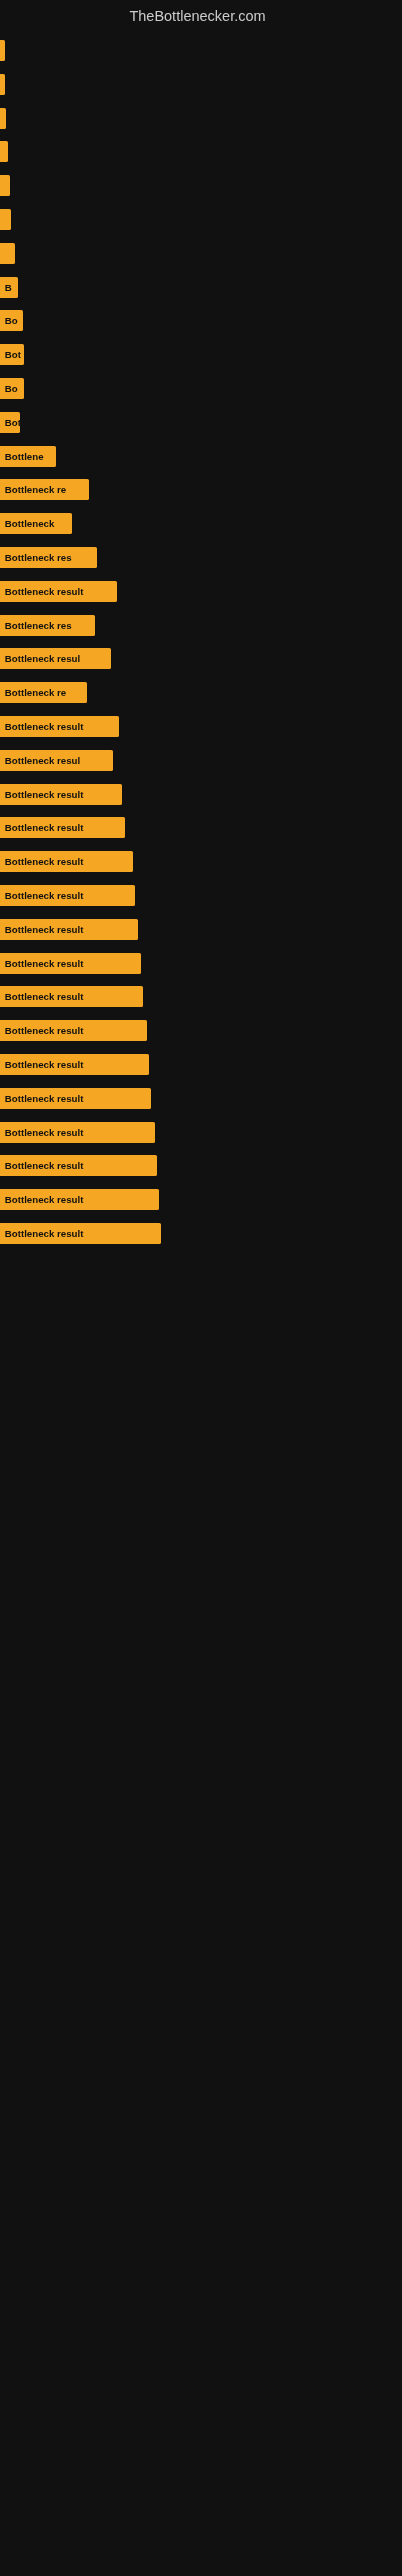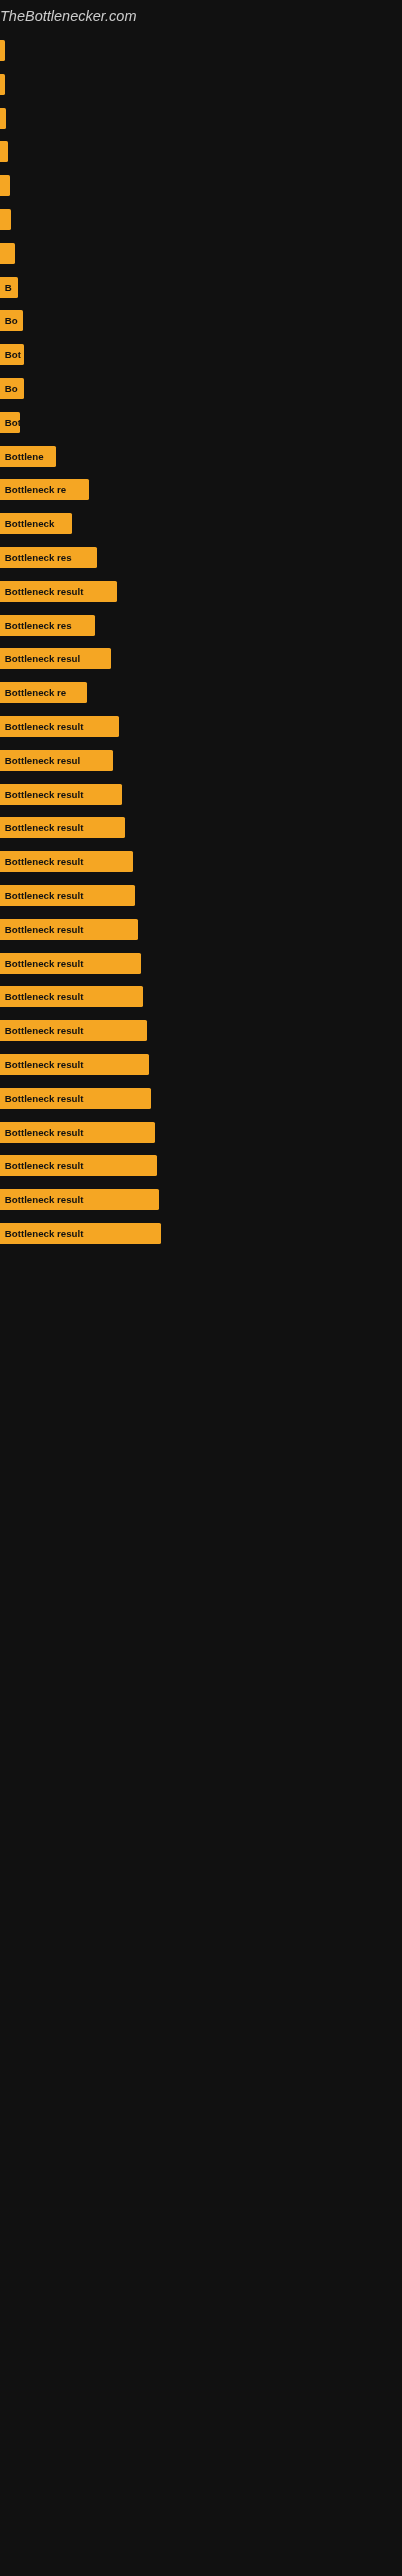--- a/index.html
+++ b/index.html
@@ -4,25 +4,24 @@
   <style>
     * { margin: 0; padding: 0; box-sizing: border-box; }
     body {
       background-color: #111;
       width: 403px;
       min-height: 2576px;
       font-family: Arial, sans-serif;
       position: relative;
     }
     .site-title {
-      text-align: left;
+      text-align: center;
       color: #ccc;
       font-size: 14.5px;
       padding: 8px 8px 4px 0;
-      font-style: italic;
     }
     .bars-container {
       padding: 8px 0 0 0;
       display: flex;
       flex-direction: column;
       gap: 0;
     }
     .bar-row {
       display: flex;
       align-items: center;

